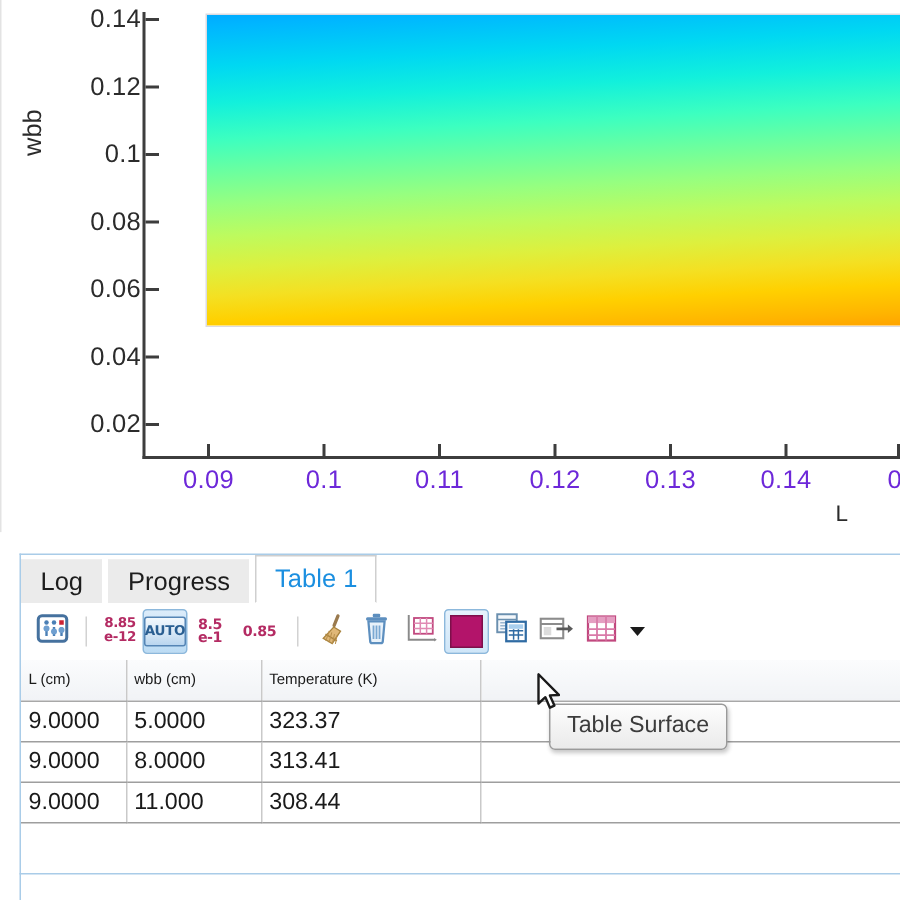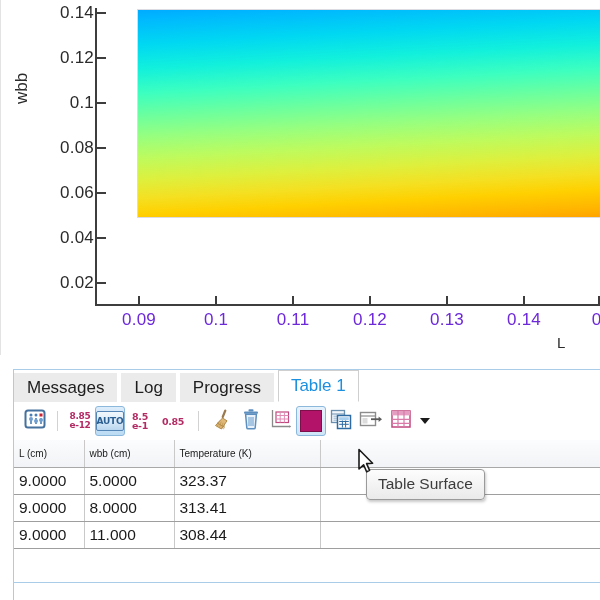--- a/index.html
+++ b/index.html
@@ -393,23 +393,20 @@
 
     <div id="ylabel">wbb</div>
     <div id="xlabel">L</div>
   </div>
 
   <div id="bottom-panel">
     <div id="panel-frame"></div>
     <div id="panel-bottom-rule"></div>
 
     <div id="tabstrip">
-      <div class="tab">
-        <span>Messages</span>
-      </div>
       <div class="tab">
         <span>Log</span>
       </div>
       <div class="tab">
         <span>Progress</span>
       </div>
       <div class="tab active">
         <span>Table 1</span>
       </div>
     </div>

